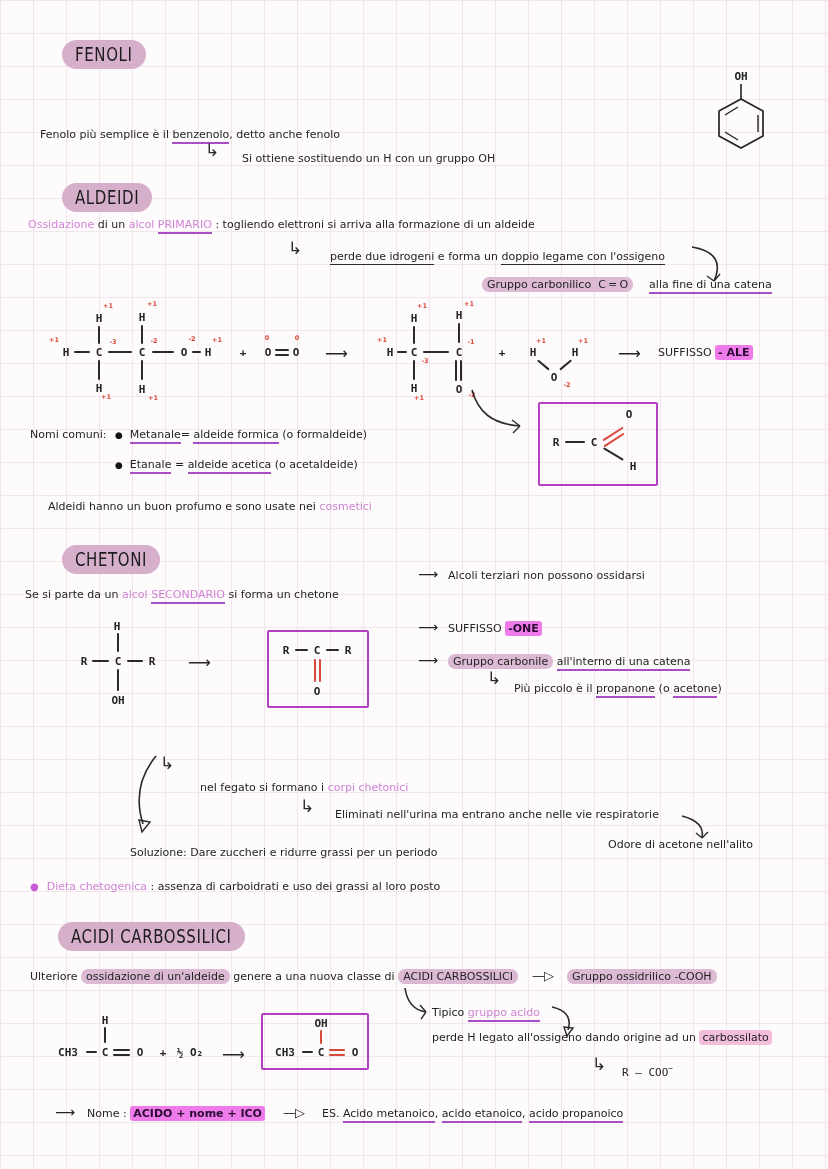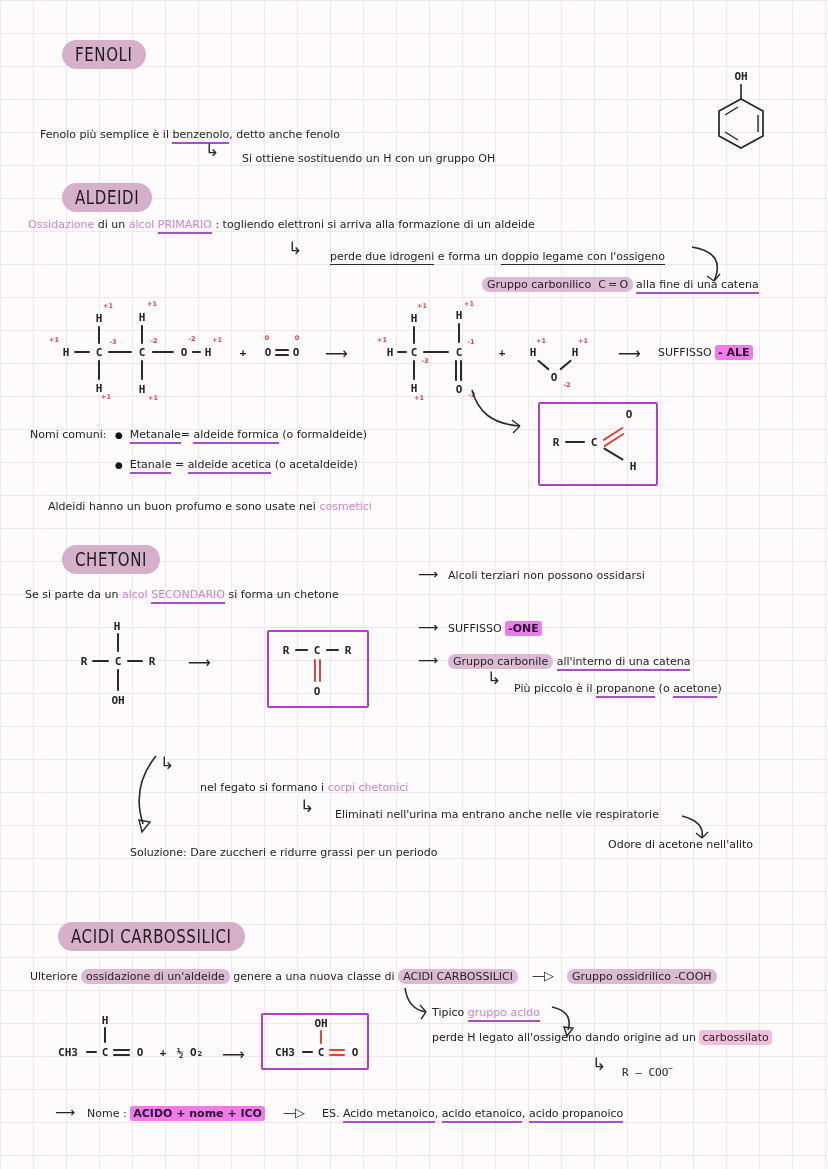--- a/index.html
+++ b/index.html
@@ -60,21 +60,21 @@
   <div class="t" style="left:28px;top:218px"><span class="pk">Ossidazione</span><span> di un </span><span class="pk">alcol</span>&nbsp;<span class="pk ulp">PRIMARIO</span><span> : togliendo elettroni si arriva alla formazione di un aldeide</span></div>
 
   <span class="hk" style="left:288px;top:238px">↳</span>
   <div class="t" style="left:330px;top:250px"><span class="ulb">perde due idrogeni</span><span> e forma un </span><span class="ulb">doppio legame con l'ossigeno</span></div>
 
   <svg style="left:688px;top:243px" width="42" height="46">
     <path d="M4,4 C28,8 34,20 26,38" fill="none" stroke="#2a2a2a" stroke-width="1.6"></path>
     <path d="M26,38 l-7,-5 M26,38 l6,-7" fill="none" stroke="#2a2a2a" stroke-width="1.4"></path>
   </svg>
 
-  <div class="t" style="left:482px;top:278px"><span class="hlm">Gruppo carbonilico&nbsp;&nbsp;C ═ O</span><span class="ulp" style="margin-left:3px">alla fine di una catena</span></div>
+  <div class="t" style="left:482px;top:278px"><span class="hlm">Gruppo carbonilico&nbsp;&nbsp;C ═ O</span><span class="ulp" style="margin-left:16px">alla fine di una catena</span></div>
 
   <div>
 
     <i class="at" style="left:66px;top:352px">H</i>
     <i class="at" style="left:99px;top:352px">C</i>
     <i class="at" style="left:142px;top:352px">C</i>
     <i class="at" style="left:184px;top:352px">O</i>
     <i class="at" style="left:208px;top:352px">H</i>
     <i class="at" style="left:99px;top:318px">H</i>
     <i class="at" style="left:99px;top:388px">H</i>
@@ -212,20 +212,21 @@
   <div class="t" style="left:335px;top:808px">Eliminati nell'urina ma entrano anche nelle vie respiratorie</div>
 
   <svg style="left:678px;top:812px" width="38" height="32">
     <path d="M4,4 C20,8 26,16 24,26" fill="none" stroke="#2a2a2a" stroke-width="1.6"></path>
     <path d="M24,26 l-6,-5 M24,26 l6,-6" fill="none" stroke="#2a2a2a" stroke-width="1.4"></path>
   </svg>
   <div class="t" style="left:608px;top:838px">Odore di acetone nell'alito</div>
 
   <div class="t" style="left:130px;top:846px">Soluzione: Dare zuccheri e ridurre grassi per un periodo</div>
 
+  <div class="t" style="left:30px;top:880px"><span class="blt">●</span><span class="pk">Dieta chetogenica</span><span> : assenza di carboidrati e uso dei grassi al loro posto</span></div>
 
   <div class="bub" style="left:58px;top:922px"><i>ACIDI CARBOSSILICI</i></div>
 
   <div class="t" style="left:30px;top:968px"><span>Ulteriore </span><span class="hlm">ossidazione di un'aldeide</span><span> genere a una nuova classe di </span><span class="hlm">ACIDI CARBOSSILICI</span><span class="ar" style="margin:0 14px">—▷</span><span class="hlm">Gruppo ossidrilico -COOH</span></div>
 
   <svg style="left:398px;top:986px" width="38" height="34">
     <path d="M7,2 C9,16 15,24 28,26" fill="none" stroke="#2a2a2a" stroke-width="1.6"></path>
     <path d="M28,26 l-6,-7 M28,26 l-5,7" fill="none" stroke="#2a2a2a" stroke-width="1.4"></path>
   </svg>
   <div class="t" style="left:432px;top:1006px"><span>Tipico </span><span class="pk ulp">gruppo acido</span></div>

